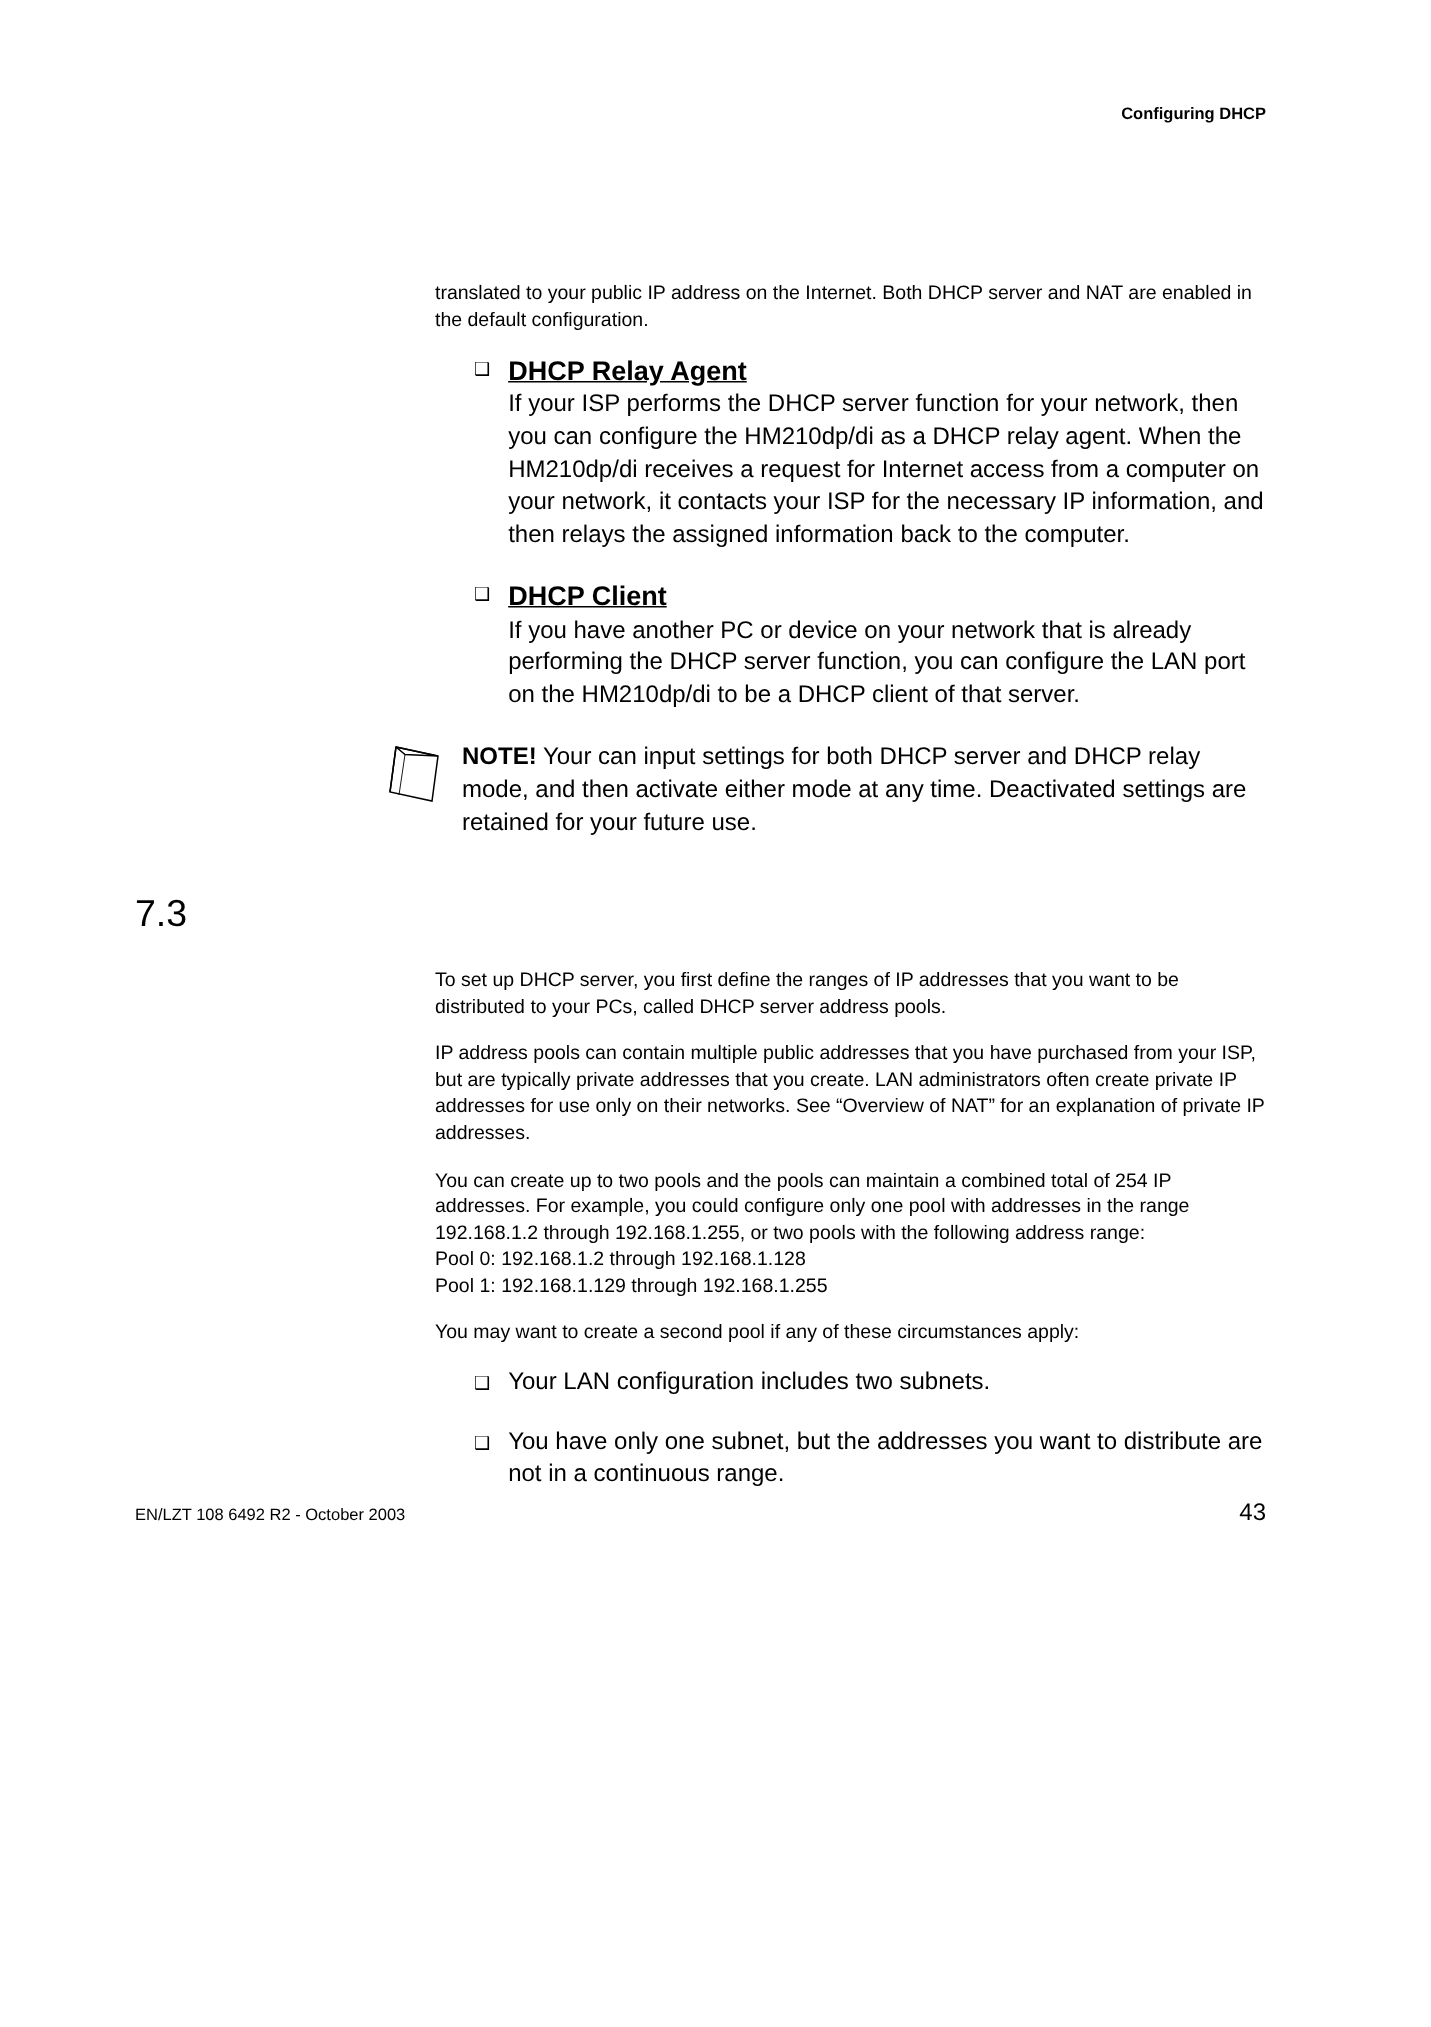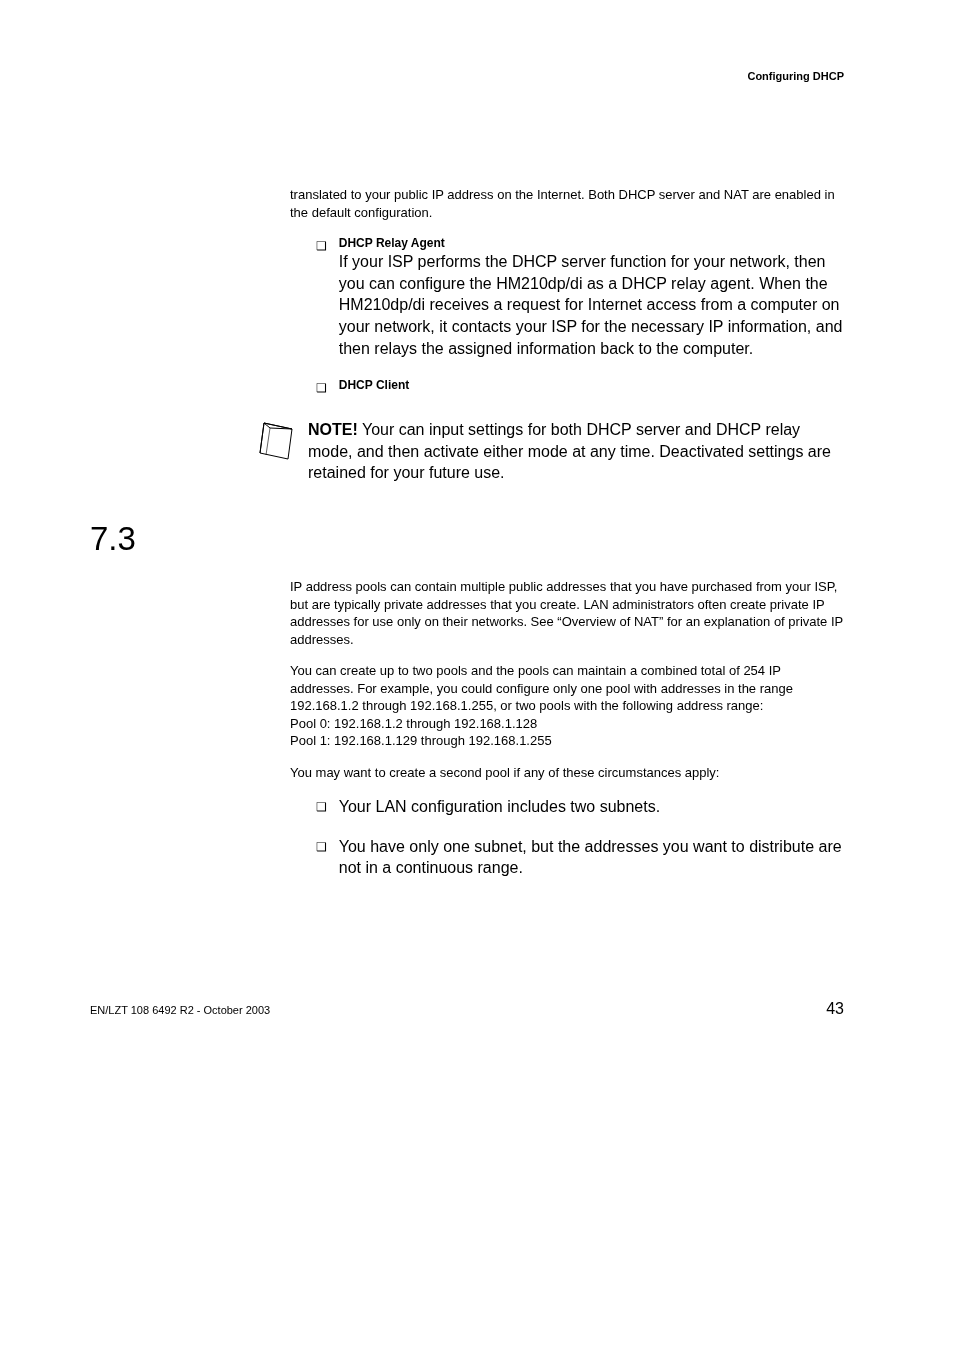--- a/index.html
+++ b/index.html
@@ -48,23 +48,24 @@
   }
   .sq {
     font-size: 12px;
     line-height: 22px;
     flex: 0 0 auto;
   }
   .li-content {
     flex: 1;
   }
   .li-heading {
-    font-size: 12px;
+    font-size: 18px;
     font-weight: bold;
     line-height: 1.35;
+    text-decoration: underline;
   }
   .li-body {
     font-size: 16px;
     line-height: 1.35;
   }
   .note-row {
     display: flex;
     align-items: flex-start;
     gap: 10px;
     margin-left: -36px;
@@ -82,21 +83,21 @@
   }
   .note-bold { font-weight: bold; }
   .section-row {
     margin-left: -200px;
     display: flex;
     align-items: baseline;
     gap: 0;
     margin-bottom: 20px;
   }
   .section-num {
-    font-size: 33px;
+    font-size: 25px;
     width: 200px;
     flex: 0 0 200px;
   }
   .section-title {
     font-size: 27px;
   }
   .footer {
     position: absolute;
     left: 90px;
     right: 110px;
@@ -131,20 +132,21 @@
             <div class="li-heading">DHCP Relay Agent</div>
             <div class="li-body">If your ISP performs the DHCP server function for your network, then you can configure the HM210dp/di as a DHCP relay agent. When the HM210dp/di receives a request for Internet access from a computer on your network, it contacts your ISP for the necessary IP information, and then relays the assigned information back to the computer.</div>
           </div>
         </div>
       </div>
       <div class="list-item">
         <div class="li-row">
           <span class="sq">❑</span>
           <div class="li-content">
             <div class="li-heading">DHCP Client</div>
+            <div class="li-body">If you have another PC or device on your network that is already performing the DHCP server function, you can configure the LAN port on the HM210dp/di to be a DHCP client of that server.</div>
           </div>
         </div>
       </div>
     </div>
 
     <div class="note-row">
       <svg class="note-icon" viewBox="0 0 44 44">
         <polygon points="10,4 38,10 34,40 6,34" fill="#fff" stroke="#000" stroke-width="1"></polygon>
         <polygon points="10,4 16,9 38,10" fill="none" stroke="#000" stroke-width="1"></polygon>
         <line x1="10" y1="4" x2="6" y2="34" stroke="#000" stroke-width="1"></line>
@@ -152,20 +154,21 @@
       </svg>
       <div class="note-text">
         <span class="note-bold">NOTE!</span><span> Your can input settings for both DHCP server and DHCP relay mode, and then activate either mode at any time. Deactivated settings are retained for your future use.</span>
       </div>
     </div>
 
     <div class="section-row">
       <div class="section-num">7.3</div>
     </div>
 
+    <p class="para">To set up DHCP server, you first define the ranges of IP addresses that you want to be distributed to your PCs, called DHCP server address pools.</p>
     <p class="para">IP address pools can contain multiple public addresses that you have purchased from your ISP, but are typically private addresses that you create. LAN administrators often create private IP addresses for use only on their networks. See “Overview of NAT” for an explanation of private IP addresses.</p>
     <p class="para" style="white-space:pre-line">You can create up to two pools and the pools can maintain a combined total of 254 IP addresses. For example, you could configure only one pool with addresses in the range 192.168.1.2 through 192.168.1.255, or two pools with the following address range:
 Pool 0: 192.168.1.2 through 192.168.1.128
 Pool 1: 192.168.1.129 through 192.168.1.255</p>
     <p class="para">You may want to create a second pool if any of these circumstances apply:</p>
 
     <div class="bullets">
       <div class="list-item">
         <div class="li-row">
           <span class="sq">❑</span>

